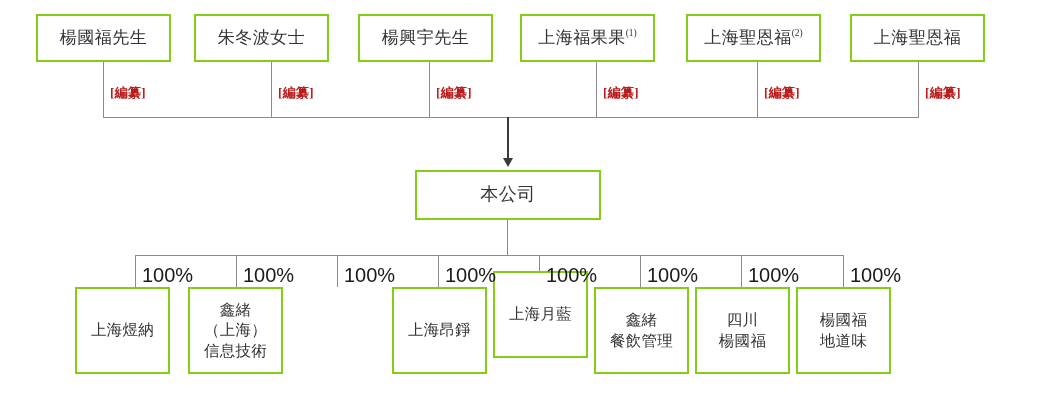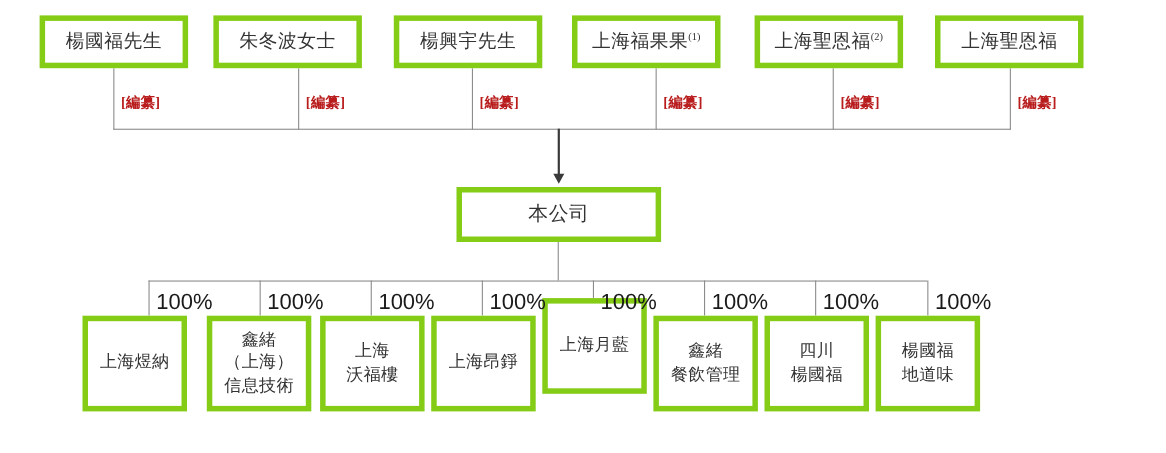--- a/index.html
+++ b/index.html
@@ -14,21 +14,21 @@
     position: relative;
     width: 1060px;
     height: 412px;
     background: #ffffff;
     overflow: hidden;
   }
   
   .node {
     position: absolute;
     box-sizing: border-box;
-    border: 5px solid #84cc16;
+    border: 2px solid #84cc16;
     background: #ffffff;
     display: flex;
     align-items: center;
     justify-content: center;
     text-align: center;
     color: #333333;
     line-height: 1.32;
     z-index: 3;
   }
   .node .label {
@@ -162,24 +162,20 @@
   <div class="pct-label" style="left:850px; top:264px;">100%</div>
 
   <div class="node subsidiary" style="left:75px; top:287px; width:95px; height:87px;">
     <span class="label">上海煜納</span>
   </div>
   <div class="node subsidiary" style="left:188px; top:287px; width:95px; height:87px;">
     <span class="label">鑫緒
 （上海）
 信息技術</span>
   </div>
-  <div class="node subsidiary" style="left:291px; top:287px; width:95px; height:87px;">
-    <span class="label">上海
-沃福樓</span>
-  </div>
   <div class="node subsidiary" style="left:392px; top:287px; width:95px; height:87px;">
     <span class="label">上海昂錚</span>
   </div>
   <div class="node subsidiary" style="left:493px; top:271px; width:95px; height:87px;">
     <span class="label">上海月藍</span>
   </div>
   <div class="node subsidiary" style="left:594px; top:287px; width:95px; height:87px;">
     <span class="label">鑫緒
 餐飲管理</span>
   </div>

